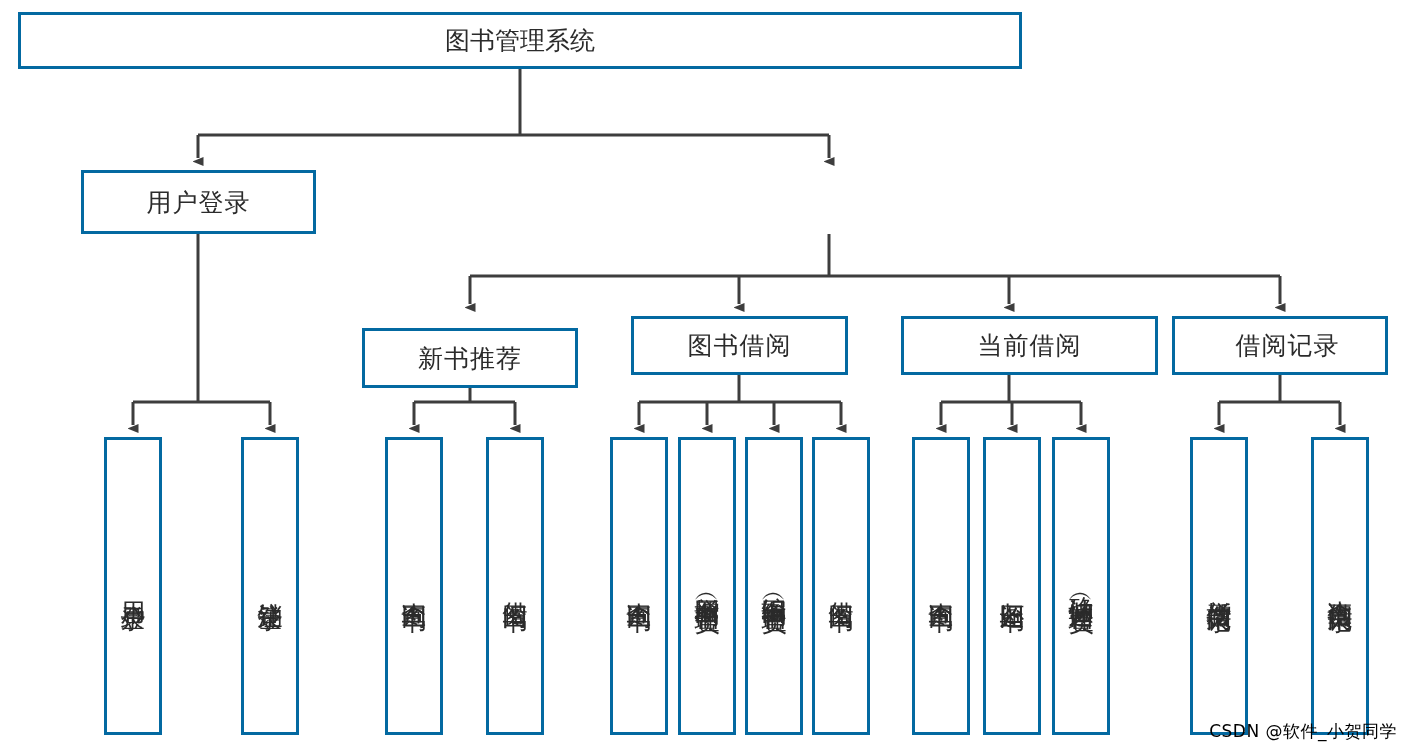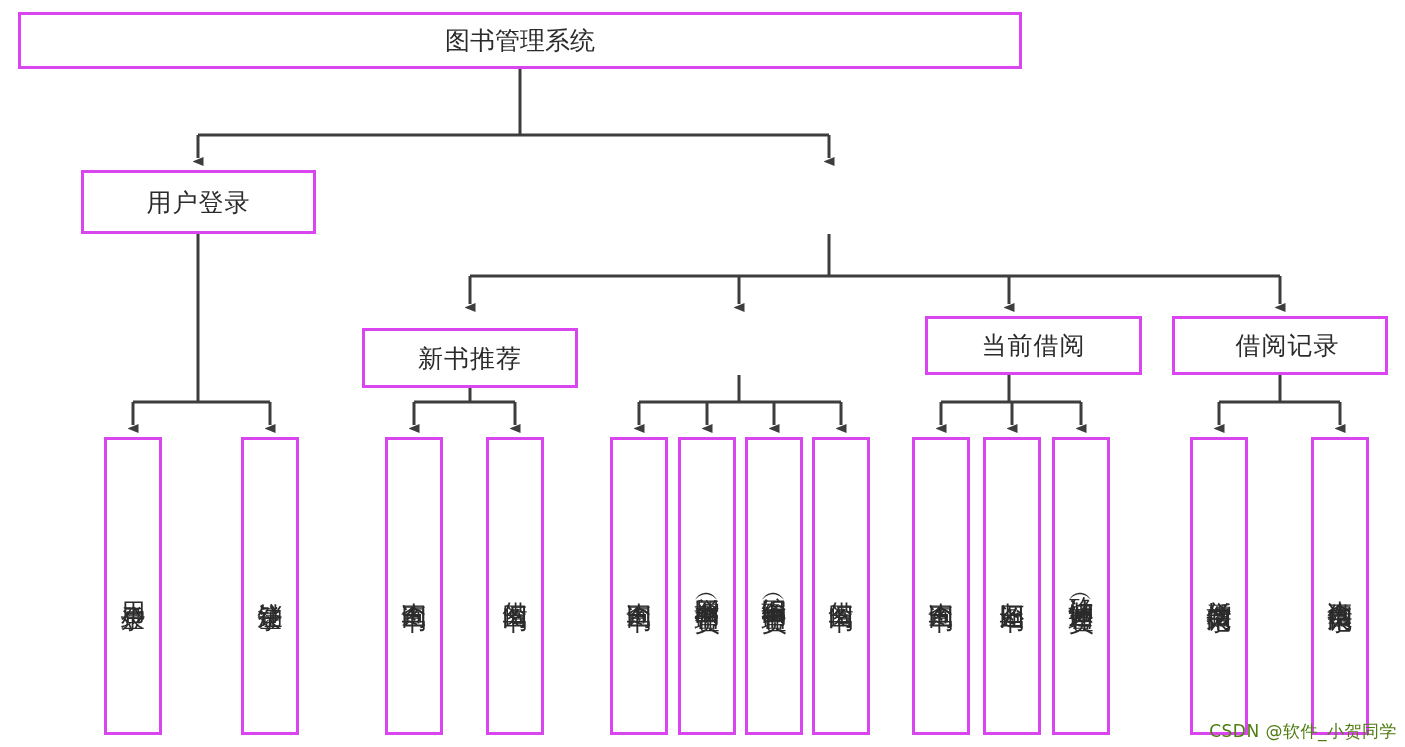--- a/index.html
+++ b/index.html
@@ -21,21 +21,21 @@
     position: absolute;
     left: 0;
     top: 0;
     width: 1405px;
     height: 747px;
     pointer-events: none;
   }
   .node {
     position: absolute;
     box-sizing: border-box;
-    border: 3px solid #d946ef;
+    border: 3px solid #0369a1;
     background: #ffffff;
     color: #2b2b2b;
     display: flex;
     align-items: center;
     justify-content: center;
     z-index: 2;
   }
   .node.horiz {
     font-size: 25px;
     letter-spacing: 1px;
@@ -57,21 +57,21 @@
     color: #2b2b2b;
   }
   .label {
     white-space: nowrap;
   }
   #watermark {
     position: absolute;
     right: 8px;
     bottom: 4px;
     font-size: 17px;
-    color: #4d7c0f;
+    color: #000000;
     letter-spacing: 0.5px;
     z-index: 5;
     white-space: nowrap;
   }
 </style>
 </head>
 <body>
 
 <div id="canvas">
 
@@ -132,21 +132,24 @@
     <span class="label">图书管理系统</span>
   </div>
 
   <div class="node horiz" style="left:81px; top:170px; width:235px; height:64px;">
     <span class="label">用户登录</span>
   </div>
 
   <div class="node horiz" style="left:362px; top:328px; width:216px; height:60px;">
     <span class="label">新书推荐</span>
   </div>
-  <div class="node horiz" style="left:901px; top:316px; width:217px; height:59px;margin-left:24px;">
+  <div class="node horiz" style="left:631px; top:316px; width:217px; height:59px;">
+    <span class="label">图书借阅</span>
+  </div>
+  <div class="node horiz" style="left:901px; top:316px; width:257px; height:59px;">
     <span class="label">当前借阅</span>
   </div>
   <div class="node horiz" style="left:1172px; top:316px; width:216px; height:59px;padding-left:15px;">
     <span class="label">借阅记录</span>
   </div>
 
   <div class="node leaf" style="left:104px; top:437px; width:58px; height:298px;">
     <span class="vtext">用户登录</span>
   </div>
   <div class="node leaf" style="left:241px; top:437px; width:58px; height:298px;">

